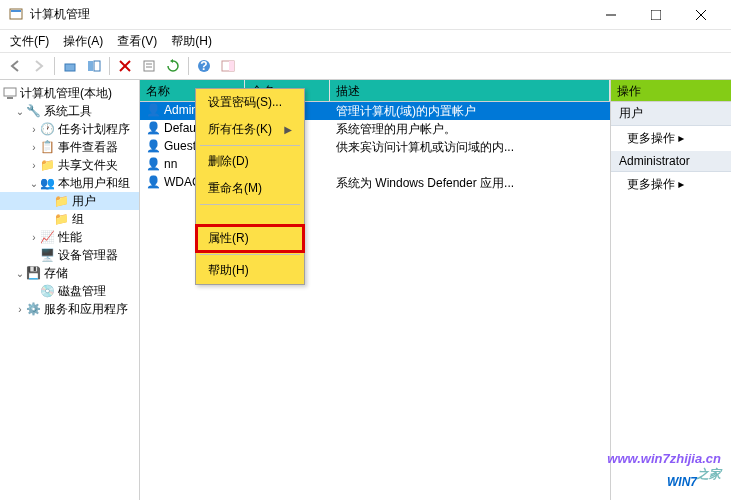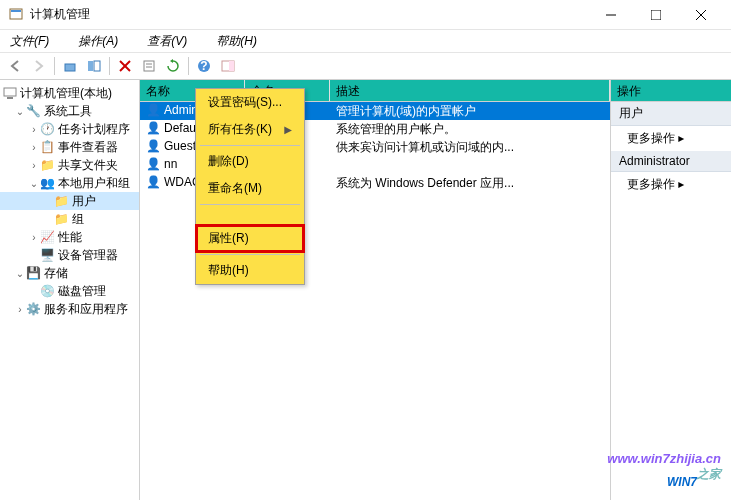--- a/index.html
+++ b/index.html
@@ -2,21 +2,21 @@
 <html><head>
 <meta charset="utf-8">
 <style>
 * { margin: 0; padding: 0; box-sizing: border-box; font-family: "Microsoft YaHei", "Segoe UI", sans-serif; font-size: 12px; }
 body { background: #fff; width: 731px; height: 500px; overflow: hidden; position: relative; }
 .titlebar { height: 30px; display: flex; align-items: center; padding: 0 8px; border-bottom: 1px solid #e5e5e5; }
 .titlebar .icon { width: 16px; height: 16px; margin-right: 6px; }
 .titlebar .title { flex: 1; }
 .winbtns { display: flex; gap: 0; }
 .winbtn { width: 45px; height: 28px; display: flex; align-items: center; justify-content: center; }
-.menubar { height: 22px; display: flex; align-items: center; padding: 0 4px; gap: 17px; font-style: italic; }
+.menubar { height: 22px; display: flex; align-items: center; padding: 0 4px; gap: 2px; }
 .menuitem { padding: 2px 6px; }
 .toolbar { height: 28px; display: flex; align-items: center; padding: 0 4px; gap: 2px; border-bottom: 1px solid #d0d0d0; border-top: 1px solid #e5e5e5; }
 .toolbtn { width: 22px; height: 22px; display: flex; align-items: center; justify-content: center; }
 .toolsep { width: 1px; height: 18px; background: #ccc; margin: 0 2px; }
 .main { display: flex; height: calc(500px - 30px - 22px - 28px); }
 .tree-panel { width: 140px; border-right: 1px solid #d0d0d0; overflow: hidden; padding-top: 2px; }
 .tree { padding: 2px 0; }
 .tree-item { display: flex; align-items: center; height: 18px; padding-left: 2px; white-space: nowrap; }
 .tree-item .expander { width: 12px; text-align: center; color: #666; font-size: 10px; }
 .tree-item .ticon { width: 16px; height: 16px; margin-right: 2px; display: inline-flex; align-items: center; justify-content: center; }
@@ -29,21 +29,21 @@
 .list-header .col { border-right: 1px solid #e0e0e0; padding: 3px 6px; background: #14b8a6; }
 .list-body { }
 .list-row { display: flex; height: 18px; align-items: center; }
 .list-row.selected { background: #0078d7; color: #fff; }
 .list-row .cell { padding: 0 6px; white-space: nowrap; overflow: hidden; }
 .col-name { width: 105px; }
 .col-full { width: 85px; }
 .col-desc { flex: 1; }
 .uicon { width: 16px; height: 16px; display: inline-block; vertical-align: middle; margin-right: 2px; }
 .actions-panel { width: 120px; }
-.actions-header { height: 22px; border-bottom: 1px solid #d0d0d0; padding: 3px 6px; background: #14b8a6; }
+.actions-header { height: 22px; border-bottom: 1px solid #d0d0d0; padding: 3px 6px; background: #84cc16; }
 .action-group { background: #e8edf3; padding: 3px 8px; border-bottom: 1px solid #d5dde6; }
 .action-item { padding: 4px 16px; }
 .context-menu { position: absolute; top: 88px; left: 195px; width: 110px; background: #fde047; border: 1px solid #a0a0a0; box-shadow: 2px 2px 4px rgba(0,0,0,0.2); z-index: 100; text-align: center; }
 .ctx-item { padding: 5px 12px; display: flex; align-items: center; justify-content: space-between; }
 .ctx-item.highlighted { outline: 3px solid #d00; outline-offset: -2px; margin-top: 20px; }
 .ctx-sep { height: 1px; background: #c0c0c0; margin: 2px 4px; }
 .ctx-arrow { font-size: 10px; color: #555; }
 .watermark { position: absolute; bottom: 8px; right: 10px; text-align: right; }
 .watermark .url { color: #8b5cf6; font-weight: bold; font-size: 13px; font-style: italic; }
 .watermark .logo { font-size: 22px; font-weight: bold; color: #0066cc; font-style: italic; }

